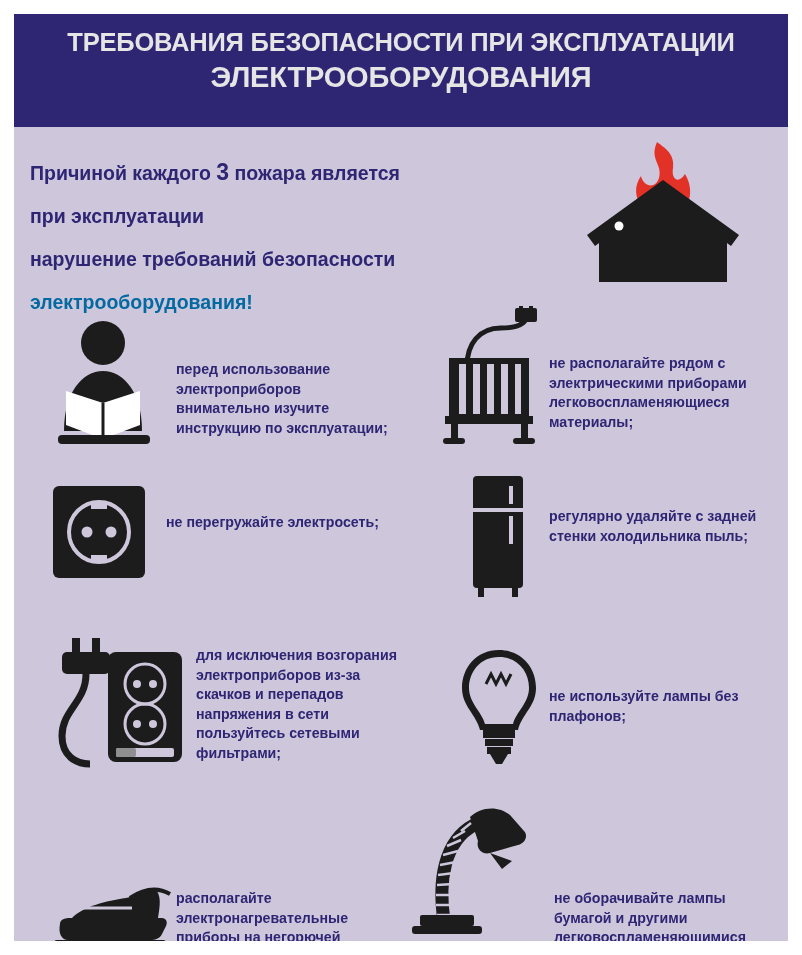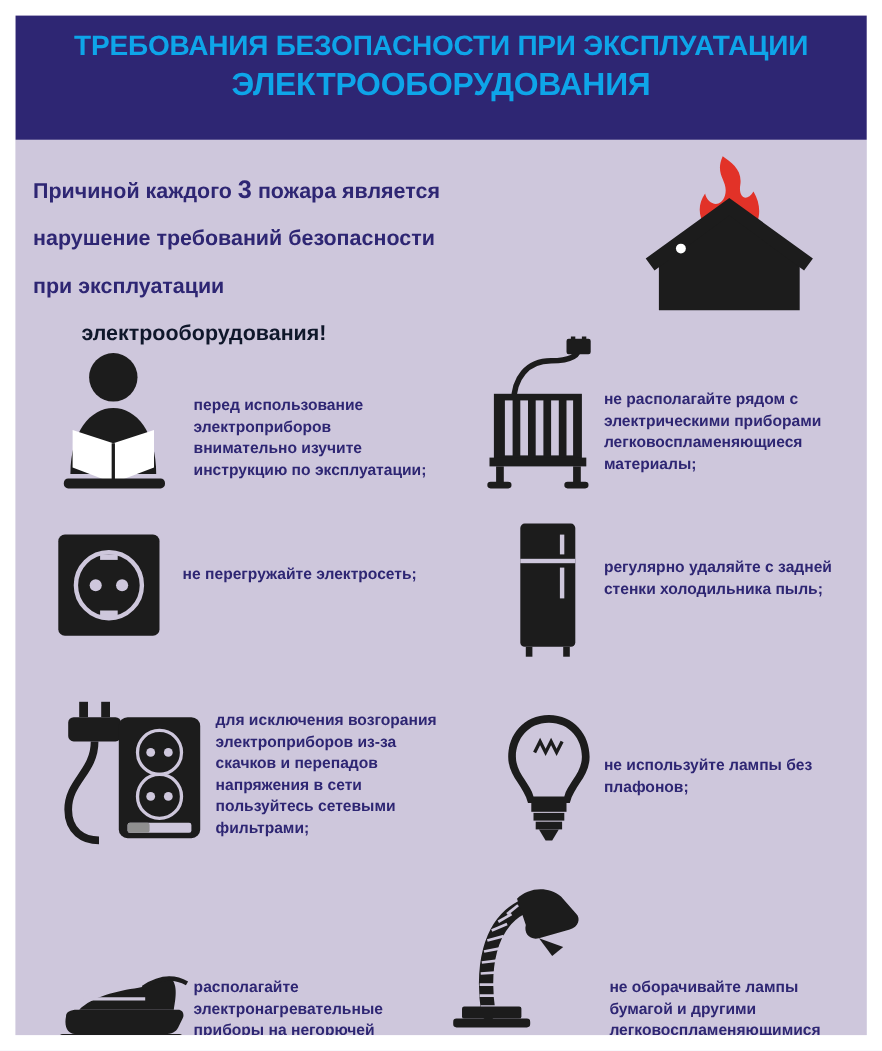--- a/index.html
+++ b/index.html
@@ -30,21 +30,21 @@
     overflow: hidden;
   }
   
   .header {
     position: absolute;
     left: 0;
     top: 0;
     width: 774px;
     height: 113px;
     background: #2e2673;
-    color: #0ea5e9;
+    color: #e5e5e5;
     text-align: center;
     padding-top: 12px;
     box-sizing: border-box;
   }
   .header .line1 {
     font-size: 25.5px;
     font-weight: bold;
     letter-spacing: -0.2px;
     line-height: 32px;
     white-space: nowrap;
@@ -64,22 +64,21 @@
     font-size: 19.5px;
     font-weight: bold;
     color: #2e2673;
     line-height: 43px;
   }
   .intro .num {
     color: #2e2673;
     font-size: 23px;
   }
   .intro .red {
-    color: #0f172a;
-    margin-left: 44px;
+    color: #0369a1;
   }
   
   .house-art {
     position: absolute;
     left: 565px;
     top: 120px;
     width: 175px;
     height: 155px;
   }
   
@@ -106,22 +105,22 @@
 
     <div class="header">
       <div class="line1">ТРЕБОВАНИЯ БЕЗОПАСНОСТИ ПРИ ЭКСПЛУАТАЦИИ</div>
       <div class="line2">ЭЛЕКТРООБОРУДОВАНИЯ</div>
     </div>
 
     <div class="intro">
       <div>
         <span>Причиной каждого </span><span class="num">3</span><span> пожара является</span>
       </div>
+      <div>при эксплуатации</div>
       <div>нарушение требований безопасности</div>
-      <div>при эксплуатации</div>
       <div class="red">электрооборудования!</div>
     </div>
 
     <div class="house-art">
       <svg width="175" height="155" viewBox="0 0 175 155">
         <g>
           <path d="M78 8 C70 26 84 30 80 44 C76 56 64 52 62 42 C52 56 58 74 74 80 C66 70 72 62 78 60 C76 72 92 74 92 62 C100 72 94 82 88 86 C108 82 118 60 106 40 C100 50 92 46 94 34 C96 20 86 14 78 8 Z" fill="#e23228"></path>
         </g>
         <g>
           <path d="M20 98 L84 52 L148 98 L148 148 L20 148 Z" fill="#1c1c1c"></path>

